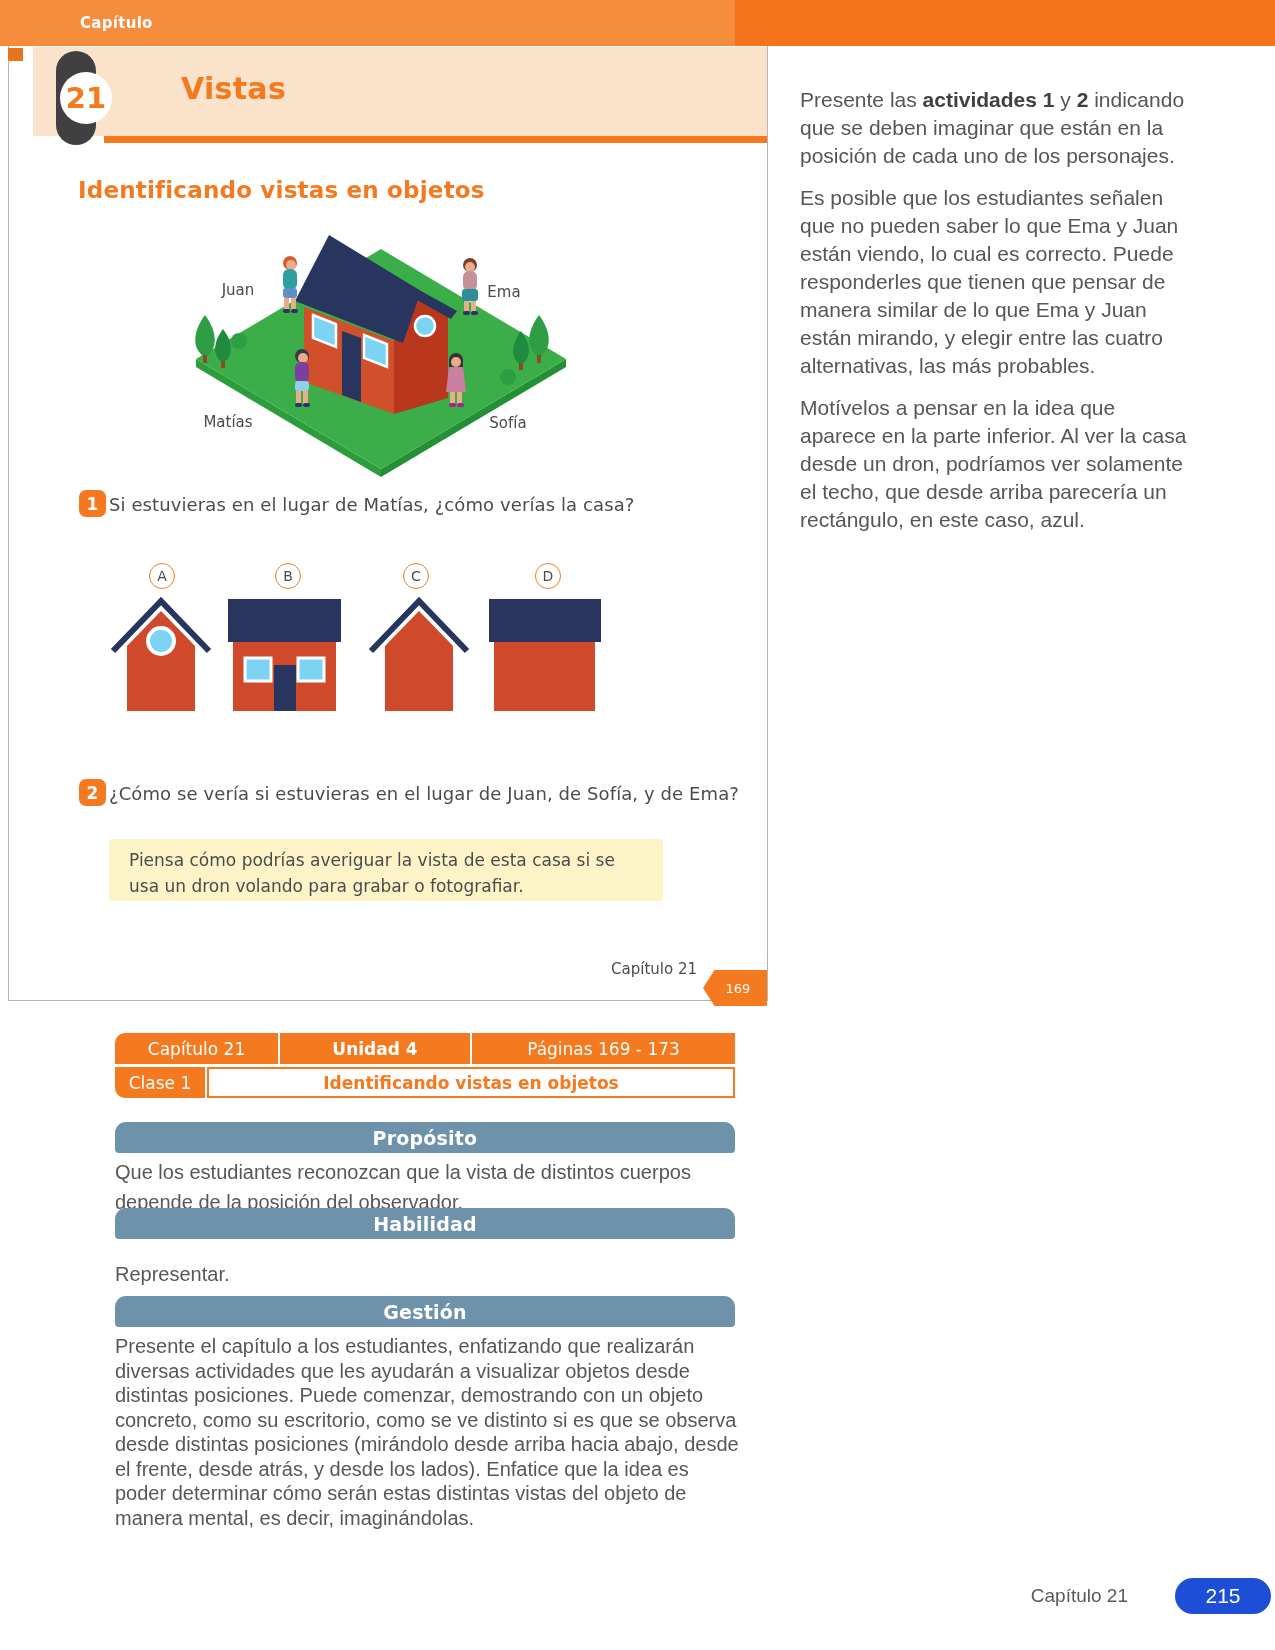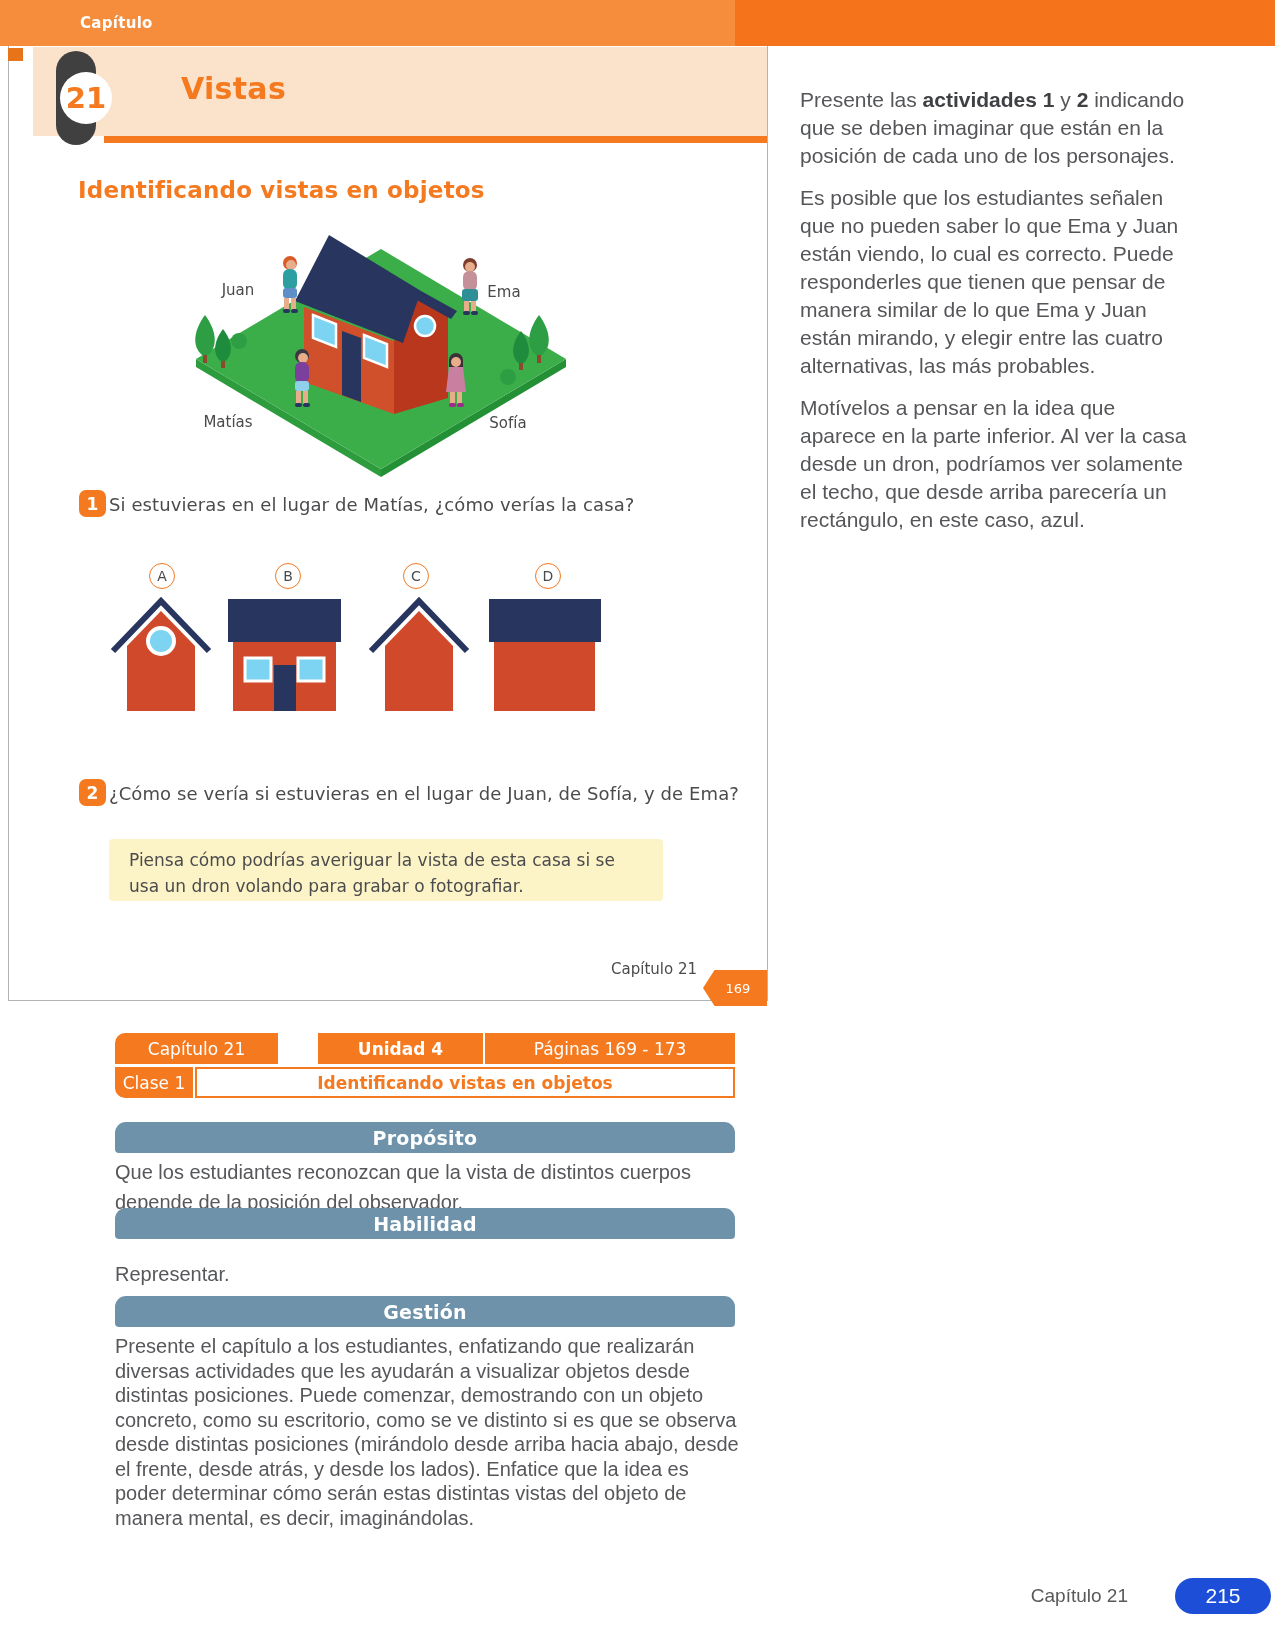--- a/index.html
+++ b/index.html
@@ -65,24 +65,24 @@
   
   .notes{position:absolute;left:800px;top:82px;width:392px;font-size:21px;line-height:28px;color:#555659;}
   .notes p{margin:4px 0 14px 0;}
   .notes b{color:#3f4043;}
 
   
   .info-table{position:absolute;left:115px;top:1033px;width:620px;font-family:"DejaVu Sans", sans-serif;}
   .it-row1{display:flex;gap:2px;height:31px;margin-bottom:3px;}
   .it-cell{background:#f4791f;color:#ffffff;font-size:17px;display:flex;align-items:center;justify-content:center;}
   .it-c1{width:163px;border-top-left-radius:10px;}
-  .it-c2{width:165px;font-weight:bold;margin-left:38px;}
+  .it-c2{width:190px;font-weight:bold;}
   .it-c3{flex:1;}
   .it-row2{display:flex;gap:2px;height:31px;}
-  .it-clase{width:78px;background:#f4791f;color:#fff;font-size:17px;display:flex;align-items:center;justify-content:center;
+  .it-clase{width:90px;background:#f4791f;color:#fff;font-size:17px;display:flex;align-items:center;justify-content:center;
     border-bottom-left-radius:10px;}
   .it-clase-title{flex:1;border:2px solid #f4791f;box-sizing:border-box;color:#f4791f;font-size:17px;font-weight:600;
     display:flex;align-items:center;justify-content:center;background:#fff;}
 
   
   .band{position:absolute;left:115px;width:620px;height:31px;background:#6d92aa;
     border-radius:11px 11px 4px 4px;color:#ffffff;font-weight:bold;font-size:19px;
     display:flex;align-items:center;justify-content:center;font-family:"DejaVu Sans", sans-serif;letter-spacing:.2px;}
   .band-proposito{top:1122px;} .band-habilidad{top:1208px;} .band-gestion{top:1296px;}
   .section-body{position:absolute;left:115px;width:625px;color:#56575a;font-size:20px;}

